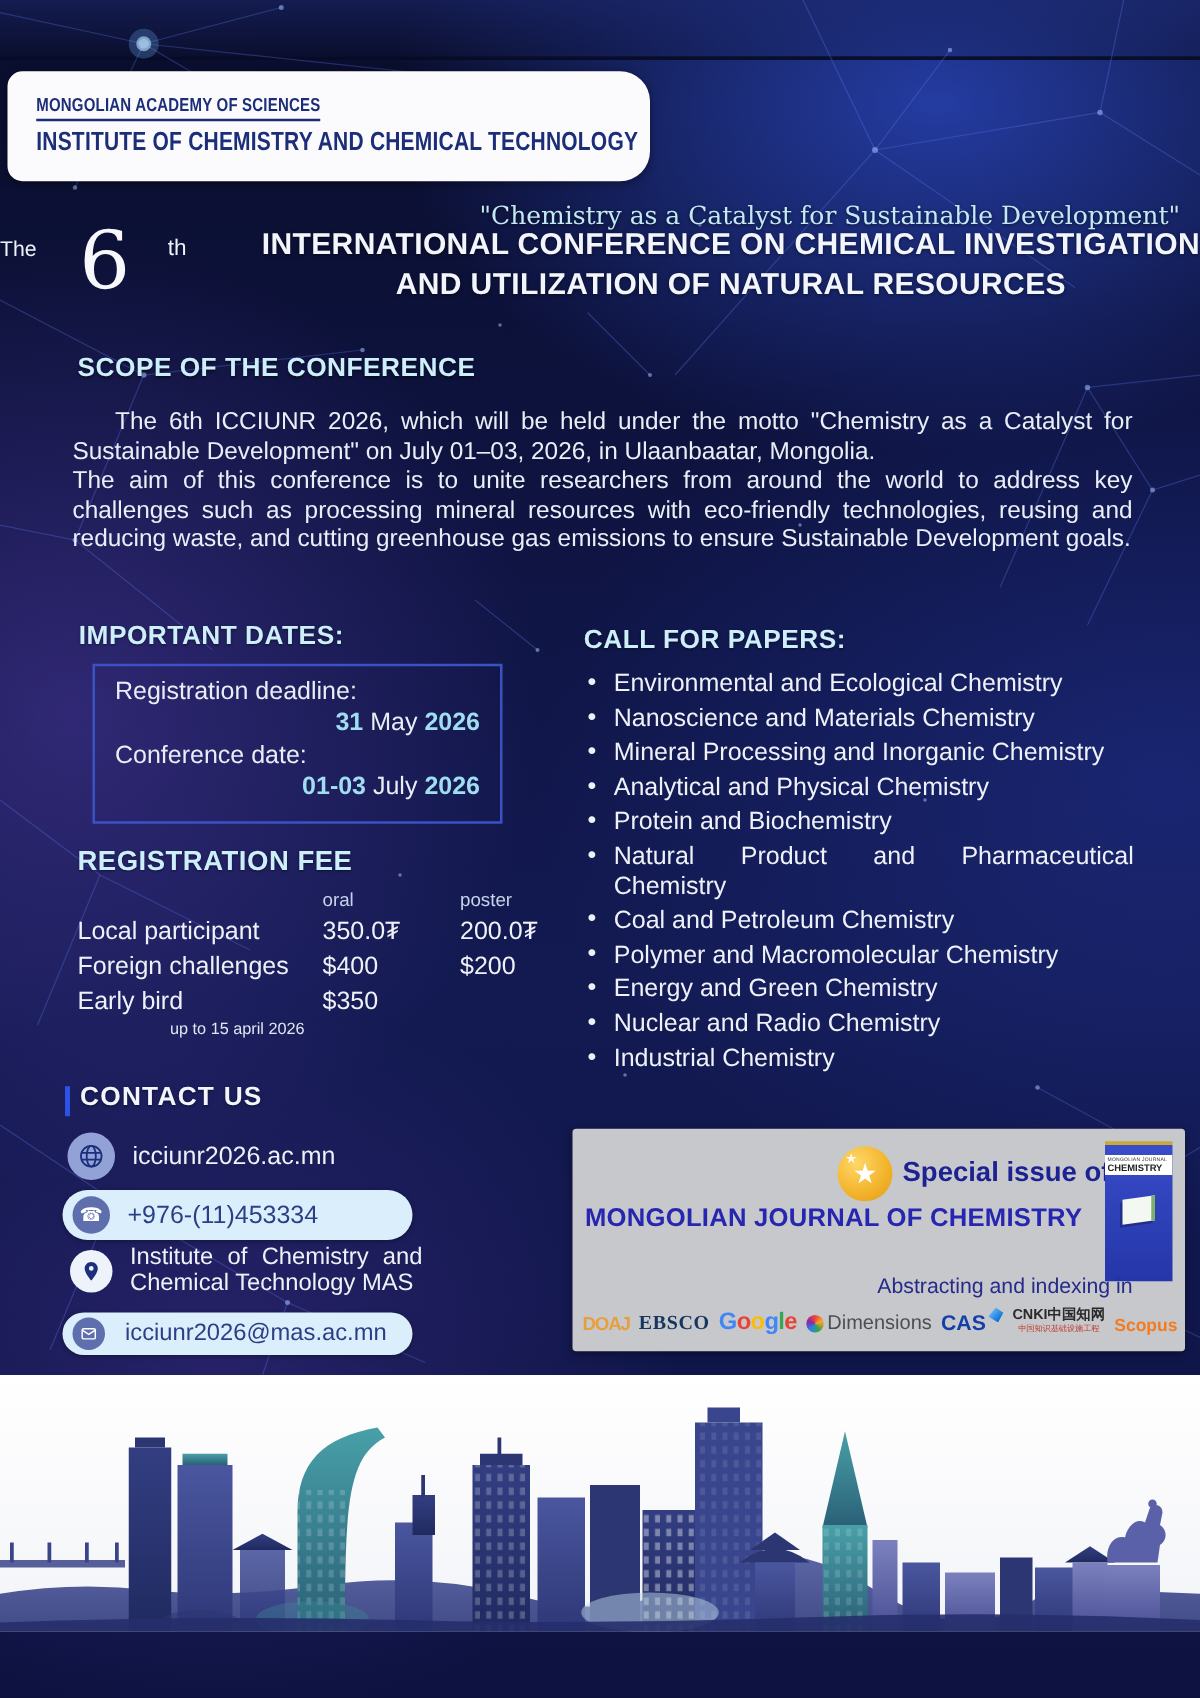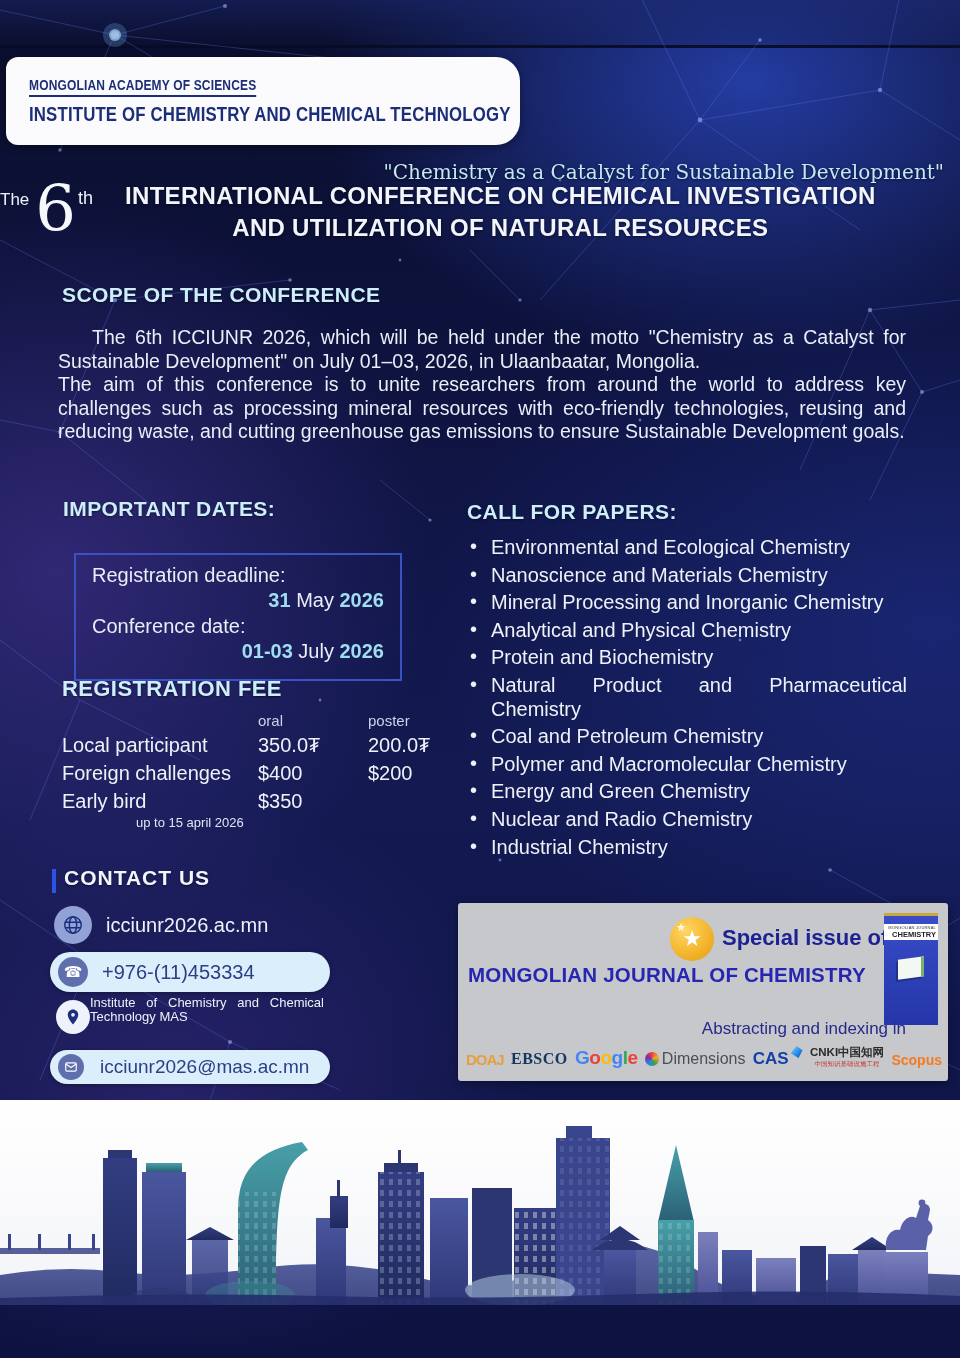--- a/index.html
+++ b/index.html
@@ -24,40 +24,40 @@
     border-radius:12px 24px 24px 12px;display:flex;align-items:center;padding:6px 10px;
     box-shadow:0 2px 8px rgba(0,0,0,.4);}
   .brand-text{margin-left:13px;transform:scaleX(.8);transform-origin:left center;white-space:nowrap;}
   .org-small{font-size:15px;font-weight:bold;color:#1c2e78;letter-spacing:.2px;
     border-bottom:2px solid #1c2e78;display:inline-block;padding-bottom:2px;}
   .org-large{font-size:21px;font-weight:bold;color:#1c2e78;margin-top:5px;letter-spacing:.2px;}
 
   
   .motto{position:absolute;right:16px;top:160px;font-family:"DejaVu Serif",serif;font-size:20px;
     color:#c3e9f6;text-shadow:0 1px 3px rgba(0,0,0,.6);}
-  .title-row{position:absolute;left:0;right:0;top:180px;display:flex;justify-content:flex-start;align-items:flex-start;}
+  .title-row{position:absolute;left:0;right:0;top:180px;display:flex;justify-content:space-between;align-items:flex-start;}
   .the{font-size:17px;color:#eef2f8;margin-top:10px;}
   .six{font-family:"DejaVu Serif",serif;font-size:64px;line-height:.92;color:#f6f8fc;margin:0 2px 0 6px;}
   .th{font-size:18px;color:#eef2f8;margin-top:8px;}
   .title-lines{margin-left:32px;text-align:center;font-weight:bold;font-size:24px;line-height:1.32;
     color:#f2f5fb;letter-spacing:.3px;text-shadow:0 1px 3px rgba(0,0,0,.5);}
 
   .h-cyan{font-weight:bold;font-size:21px;color:#cdeffb;letter-spacing:.4px;text-shadow:0 1px 2px rgba(0,0,0,.5);}
 
   
   .scope-heading{position:absolute;left:62px;top:283px;}
   .scope-body{position:absolute;left:58px;top:326px;width:848px;font-size:19.5px;line-height:1.21;
     text-align:justify;color:#e9eef7;}
   .scope-body p{margin:0;}
   .scope-body p.first{text-indent:34px;}
 
   
   .dates-heading{position:absolute;left:63px;top:497px;}
   .dates-box{position:absolute;left:74px;top:531px;width:328px;height:128px;
-    border:2px solid #3a52c4;padding:9px 14px 0 16px;font-size:20px;margin-top:22px;}
+    border:2px solid #3a52c4;padding:9px 14px 0 16px;font-size:20px;}
   .dates-box .lbl{color:#e9edf6;}
   .dates-box .val{text-align:right;padding-right:2px;margin:2px 0 3px 0;color:#e9edf6;}
   .dates-box .num{font-weight:bold;color:#9fdef1;}
 
   
   .fee-heading{position:absolute;left:62px;top:676px;font-size:22px;}
   .fee-table{position:absolute;left:62px;top:712px;width:400px;
     display:grid;grid-template-columns:196px 110px 94px;row-gap:5px;font-size:20px;color:#eef2f8;}
   .fee-col{font-size:15px;color:#c8d4ea;}
   .fee-note{position:absolute;left:136px;top:815px;font-size:13px;color:#dfe6f2;}
@@ -76,39 +76,39 @@
   .icon-circle{border-radius:50%;display:flex;align-items:center;justify-content:center;flex:0 0 auto;}
   .row-web{left:54px;top:906px;}
   .row-web .icon-circle{width:38px;height:38px;background:#93a2d6;}
   .row-web .txt{margin-left:14px;font-size:20px;color:#eef2f8;}
   .pill{background:#dbeefb;border-radius:20px;display:flex;align-items:center;box-shadow:0 1px 4px rgba(0,0,0,.35);}
   .row-phone{left:50px;top:952px;width:280px;height:40px;}
   .row-phone .icon-circle{width:30px;height:30px;background:#5f6fae;margin-left:8px;color:#fff;font-size:15px;}
   .row-phone .txt{margin-left:14px;font-size:20px;color:#2b3f86;}
   .row-addr{left:56px;top:996px;align-items:flex-start;}
   .row-addr .icon-circle{width:34px;height:34px;background:#eef3fb;margin-top:4px;}
-  .row-addr .txt{font-size:13px;line-height:1.1;width:234px;text-align:justify;color:#eef2f8;}
+  .row-addr .txt{margin-left:14px;font-size:19px;line-height:1.1;width:234px;text-align:justify;color:#eef2f8;}
   .row-mail{left:50px;top:1050px;width:280px;height:34px;border-radius:17px;}
   .row-mail .icon-circle{width:26px;height:26px;background:#5f6fae;margin-left:8px;}
   .row-mail .txt{margin-left:16px;font-size:19px;color:#2b3f86;}
 
   
   .issue-box{position:absolute;left:458px;top:903px;width:490px;height:178px;background:#c7c8cc;
     border-radius:3px;box-shadow:0 2px 8px rgba(0,0,0,.4);}
   .star-badge{position:absolute;left:212px;top:14px;width:44px;height:44px;border-radius:50%;
     background:radial-gradient(circle at 35% 30%,#ffd766,#f2b32a 60%,#dd9d18);display:flex;align-items:center;justify-content:center;}
   .star-badge .s1{color:#fff;font-size:22px;line-height:1;}
   .star-badge .s2{position:absolute;left:6px;top:5px;color:#fff;font-size:11px;line-height:1;opacity:.9;}
   .issue-line1{position:absolute;left:264px;top:22px;font-size:22px;font-weight:bold;color:#1c2292;white-space:nowrap;}
   .issue-line2{position:absolute;left:10px;top:60px;width:424px;font-size:20.5px;font-weight:bold;
     color:#2626b0;letter-spacing:.2px;white-space:nowrap;}
   .indexing-label{position:absolute;right:42px;top:116px;font-size:17px;color:#262a88;}
   .cover{position:absolute;right:10px;top:10px;width:54px;height:112px;
     background:linear-gradient(180deg,#3a4cc8,#2436a8);border-top:3px solid #caa93c;overflow:hidden;}
-  .cover-band{background:#fff;margin-top:8px;padding:1px 2px;text-align:right;}
+  .cover-band{background:#fff;margin-top:8px;padding:1px 2px;text-align:left;}
   .cover-journal{display:block;font-size:4px;color:#333;letter-spacing:.2px;}
   .cover-title{display:block;font-size:7.5px;font-weight:bold;color:#222;}
   .cover-doc{width:26px;height:20px;background:#f4f8f2;border-right:3px solid #7fb069;
     margin:18px auto 0 auto;transform:skewY(-8deg);box-shadow:-2px 2px 0 rgba(0,0,0,.25);}
   .logo-row{position:absolute;left:8px;right:6px;top:144px;display:flex;align-items:flex-end;justify-content:space-between;}
   .logo{display:inline-flex;flex-direction:column;align-items:center;line-height:1;}
   .logo-doaj{font-weight:bold;color:#f2920e;font-size:15px;letter-spacing:-1px;opacity:.75;}
   .logo-ebsco{font-family:"Liberation Serif",serif;font-weight:bold;color:#16355f;font-size:16px;letter-spacing:.5px;}
   .logo-google{font-weight:bold;font-size:19px;flex-direction:row;letter-spacing:-.5px;}
   .logo-dimensions{color:#4b4f54;font-size:16px;flex-direction:row;align-items:center;}

